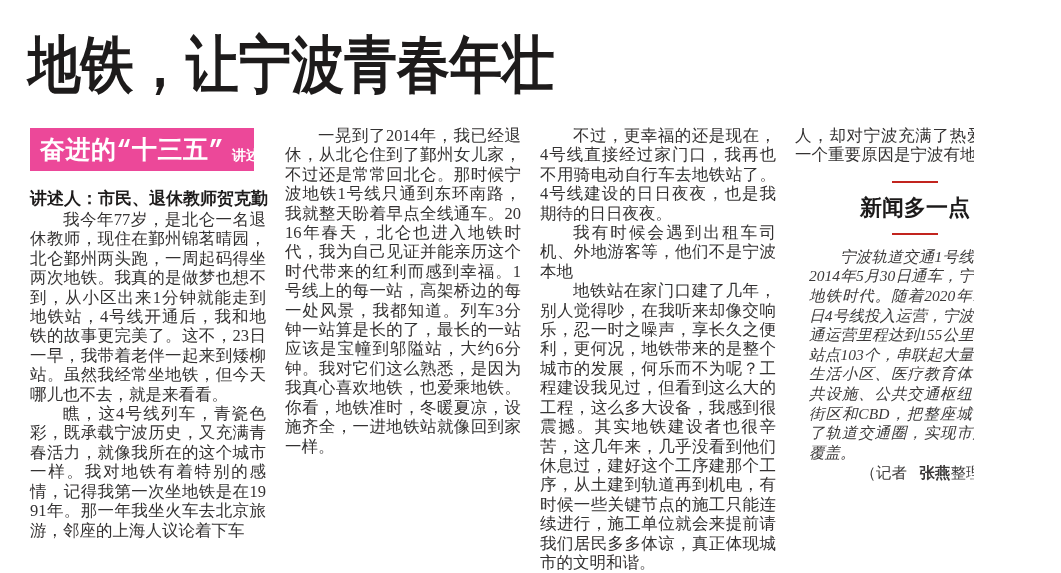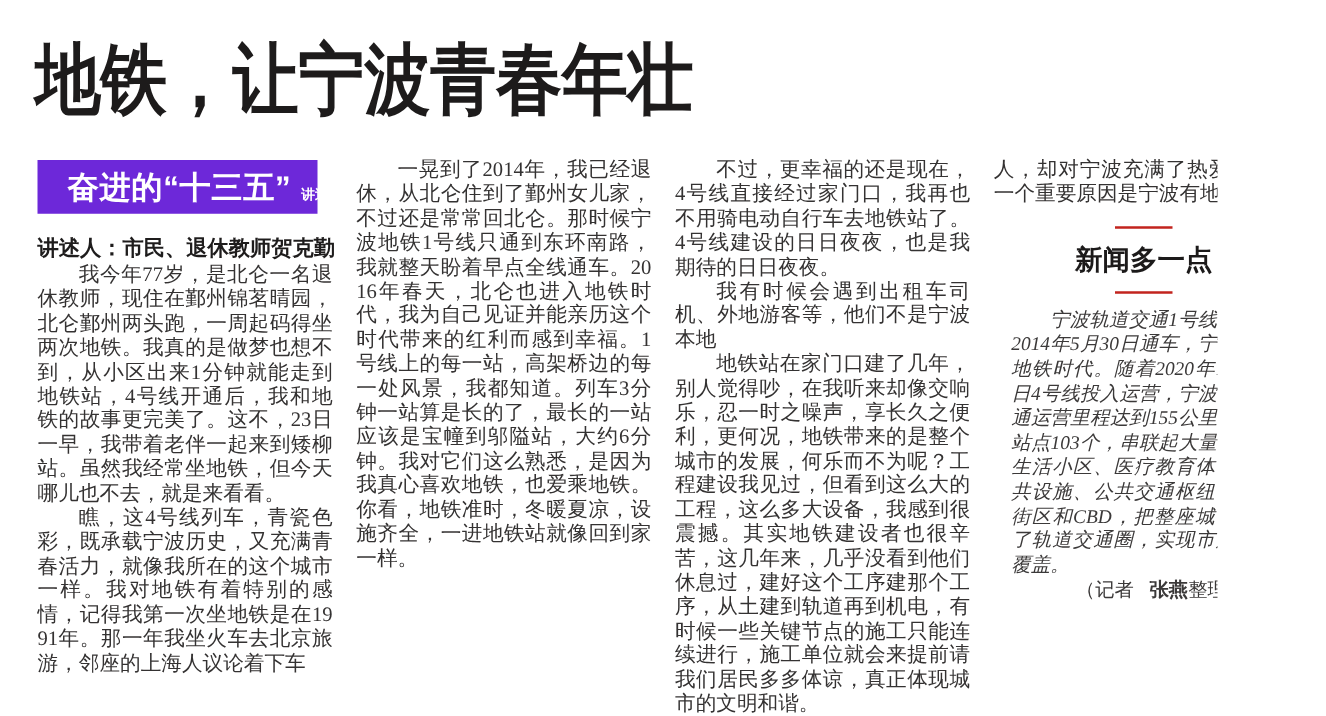--- a/index.html
+++ b/index.html
@@ -19,26 +19,26 @@
   .col1{left:30px;}
   .col2{left:285px;}
   .col3{left:540px;}
   .col4{left:795px;width:240px;}
   .body{
     margin:0;font-size:16.5px;line-height:19.4px;color:#343232;
     text-align:justify;text-justify:inter-character;word-break:break-all;
   }
   .indent{text-indent:2em;}
   .badge{
-    margin-top:2px;width:224px;height:43px;background:#6d28d9;
-    display:flex;align-items:center;box-sizing:border-box;padding:0 24px;
-    font-family:Liberation Sans, sans-serif;color:#ffffff;
+    margin-top:2px;width:224px;height:43px;background:#ec4899;
+    display:flex;align-items:center;box-sizing:border-box;padding:0 10px;
+    font-family:Liberation Mono, monospace;color:#ffffff;
   }
   .badge-main{font-size:25px;font-weight:bold;letter-spacing:0.5px;white-space:nowrap;}
-  .badge-sub{font-size:11px;font-weight:bold;margin-left:8px;margin-top:12px;white-space:nowrap;}
+  .badge-sub{font-size:14px;font-weight:bold;margin-left:8px;margin-top:12px;white-space:nowrap;}
   .speaker{
     margin:16px 0 0;font-size:17px;font-weight:bold;color:#1e1c1c;
     white-space:nowrap;
   }
   .col1 .body:first-of-type{margin-top:13px;}
   .news-more-header{
     margin-top:16px;display:flex;align-items:center;justify-content:center;gap:10px;flex-direction:column;
   }
   .dash{width:46px;height:2px;background:#c2241e;flex:0 0 auto;}
   .news-more-title{

